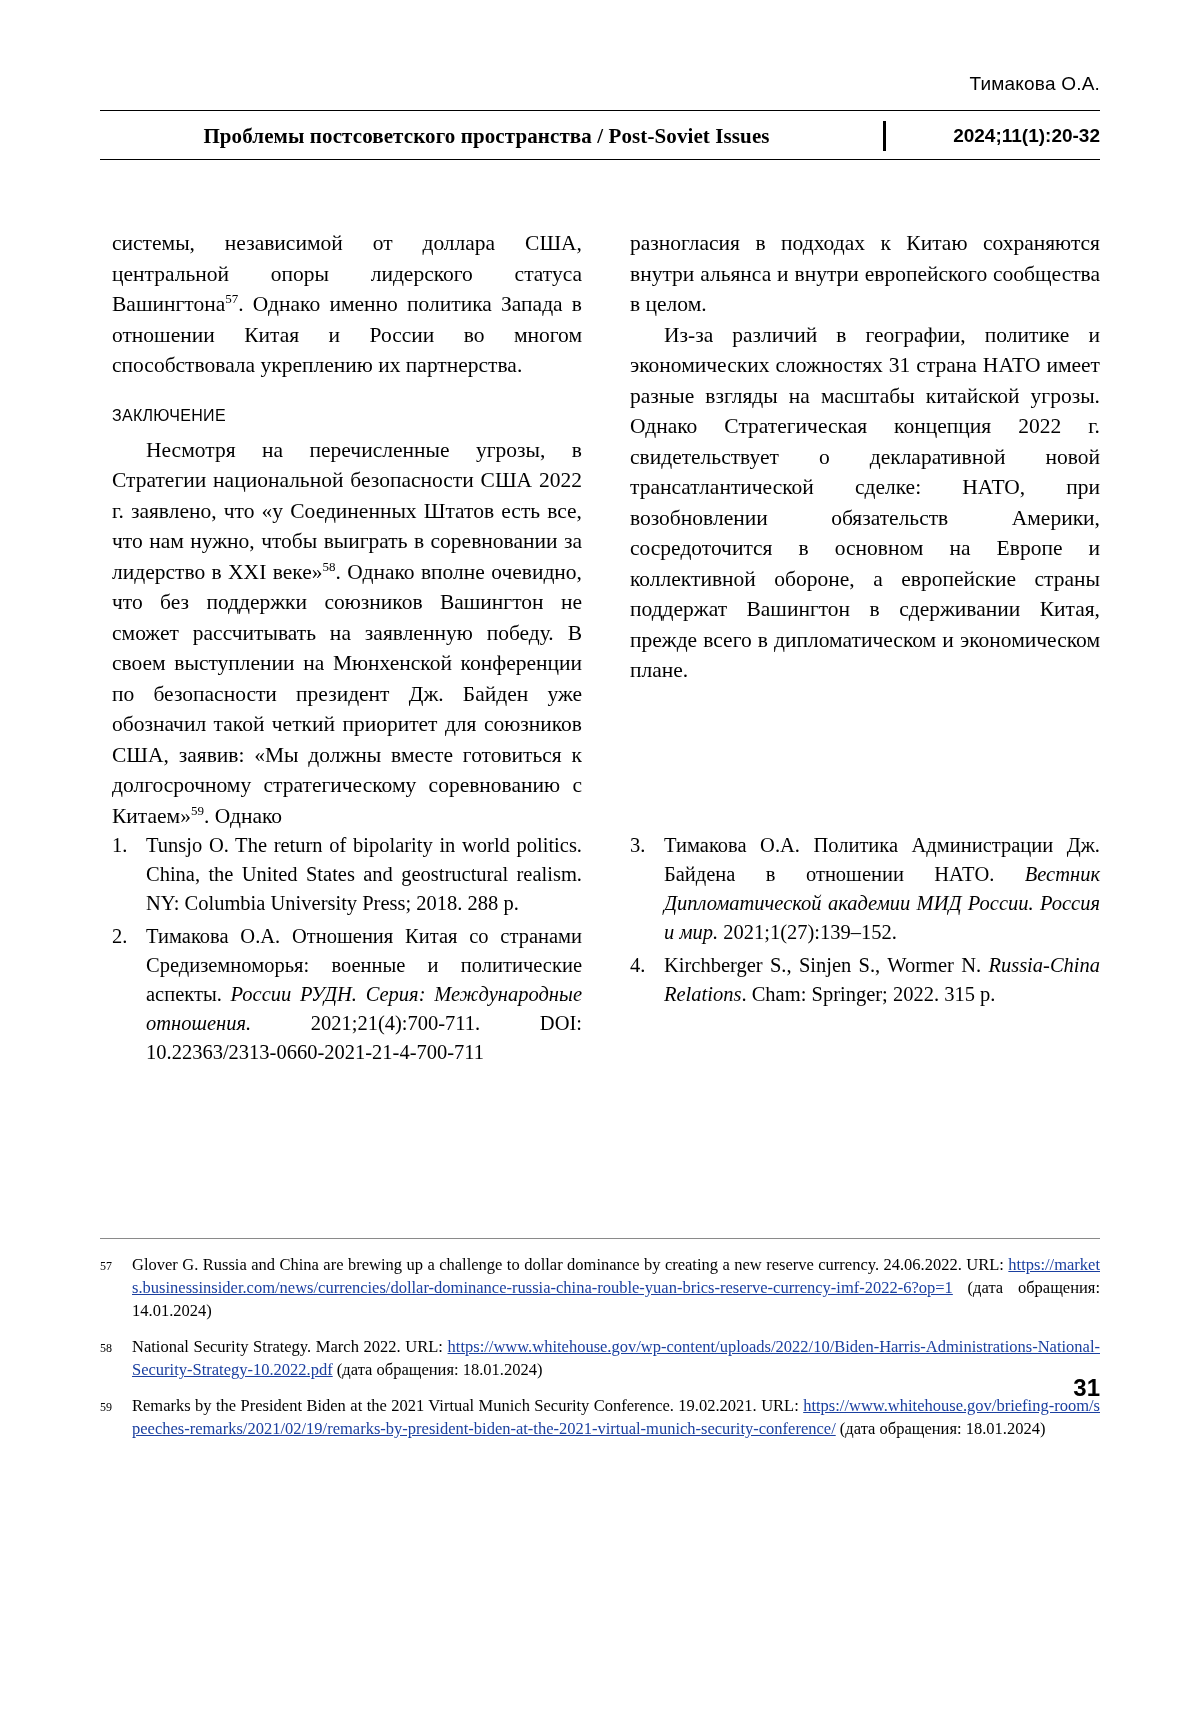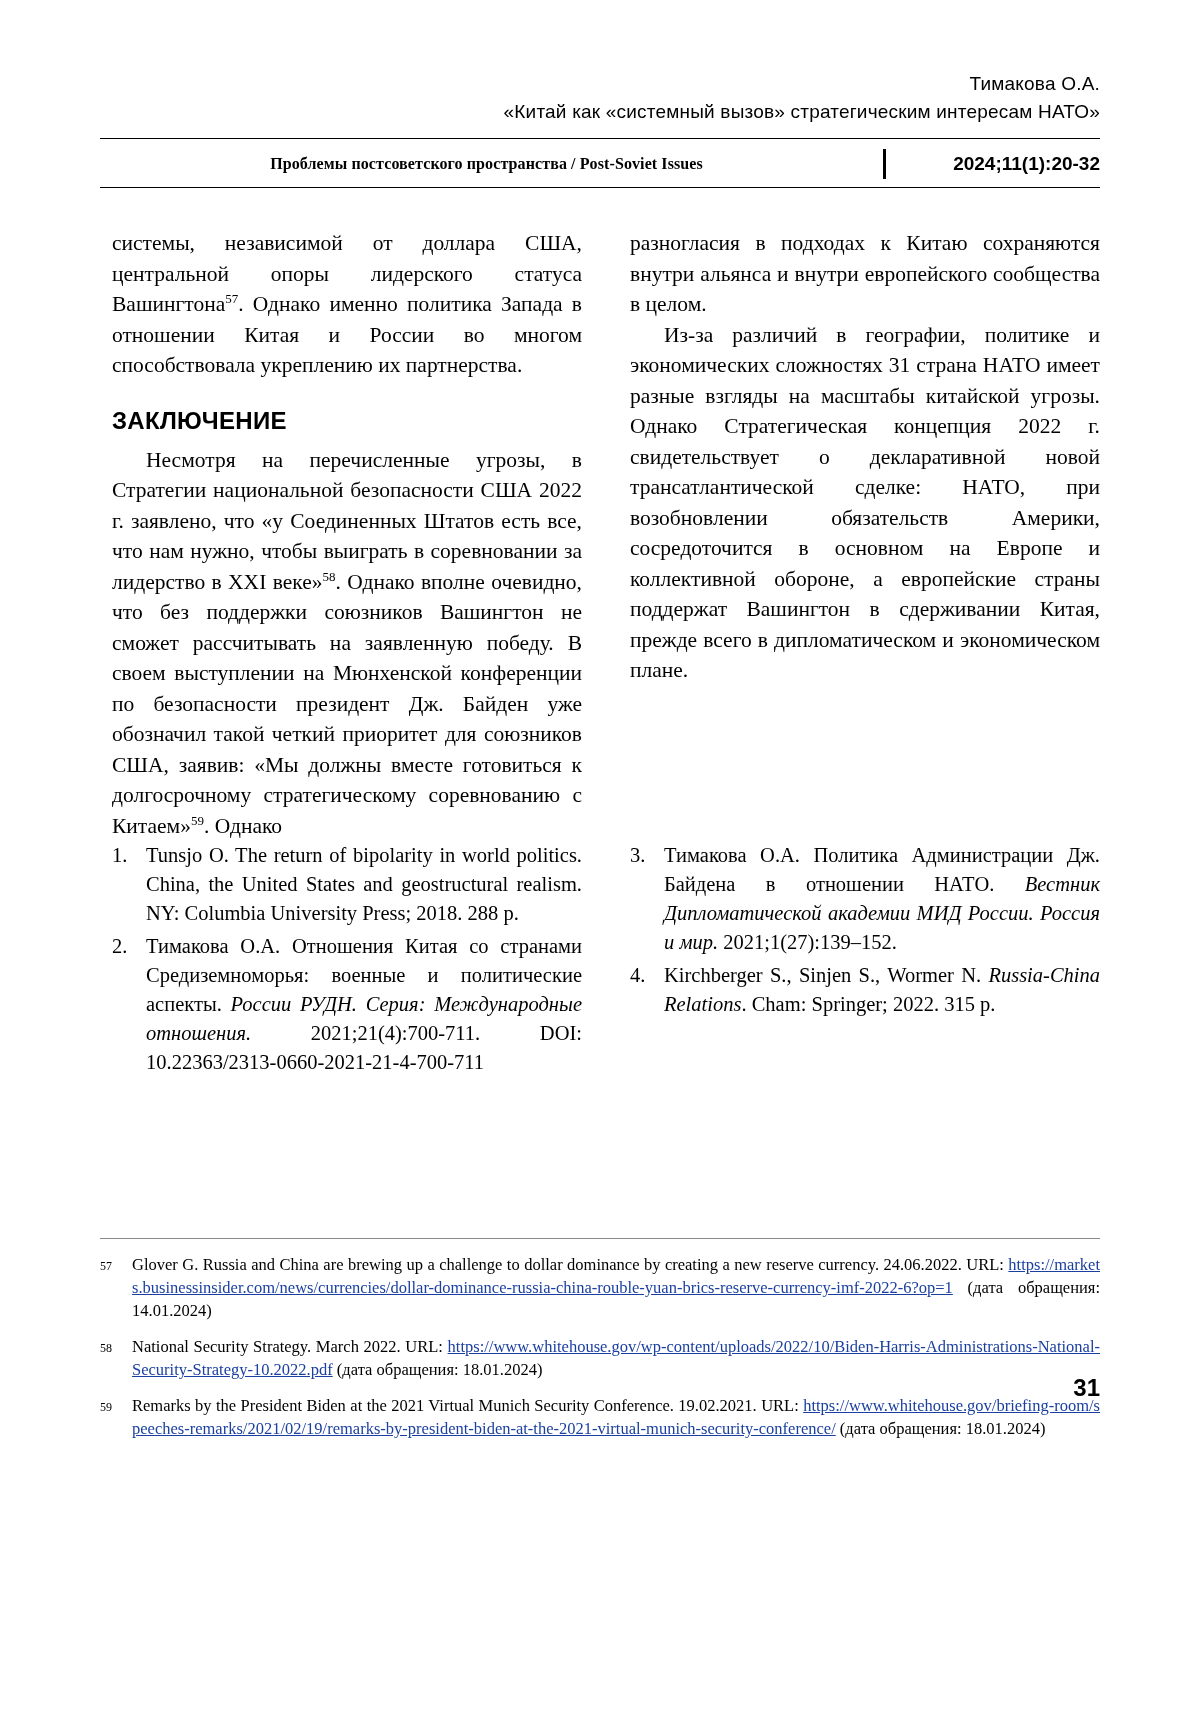--- a/index.html
+++ b/index.html
@@ -45,21 +45,21 @@
     align-items: center;
     justify-content: space-between;
     padding: 10px 0 8px 0;
     border-bottom: 1.6px solid #000;
   }
   .journal-title {
     flex: 1;
     text-align: center;
     font-family: "Liberation Serif", serif;
     font-weight: bold;
-    font-size: 16px;
+    font-size: 21px;
     letter-spacing: .1px;
     padding-right: 10px;
   }
   .journal-sep {
     width: 3px;
     height: 30px;
     background: #000;
     margin: 0 24px 0 0;
   }
   .journal-issue {
@@ -91,22 +91,22 @@
     line-height: 30.5px;
     text-align: justify;
     text-justify: inter-word;
     hyphens: manual;
   }
   p.indent {
     text-indent: 34px;
   }
   .sec-head {
     font-family: "Liberation Sans", sans-serif;
-    font-weight: bold;
-    font-size: 24px;
+    font-weight: normal;
+    font-size: 16px;
     margin: 26px 0 10px 0;
     letter-spacing: .3px;
   }
   sup {
     font-size: 13px;
     vertical-align: super;
     line-height: 0;
   }
 
   
@@ -190,21 +190,20 @@
     font-size: 24px;
   }
 </style>
 </head>
 <body>
 
 <div class="page">
 
   <div class="header">
     <div class="header-line">Тимакова О.А.</div>
-    <div class="header-line second">«Китай как «системный вызов» стратегическим интересам НАТО»</div>
     <div class="header-rule"></div>
     <div class="journal-bar">
       <div class="journal-title">Проблемы постсоветского пространства / Post-Soviet Issues</div>
       <div class="journal-sep"></div>
       <div class="journal-issue">2024;11(1):20-32</div>
     </div>
   </div>
 
   <div class="body-area">
     <div class="cols">

